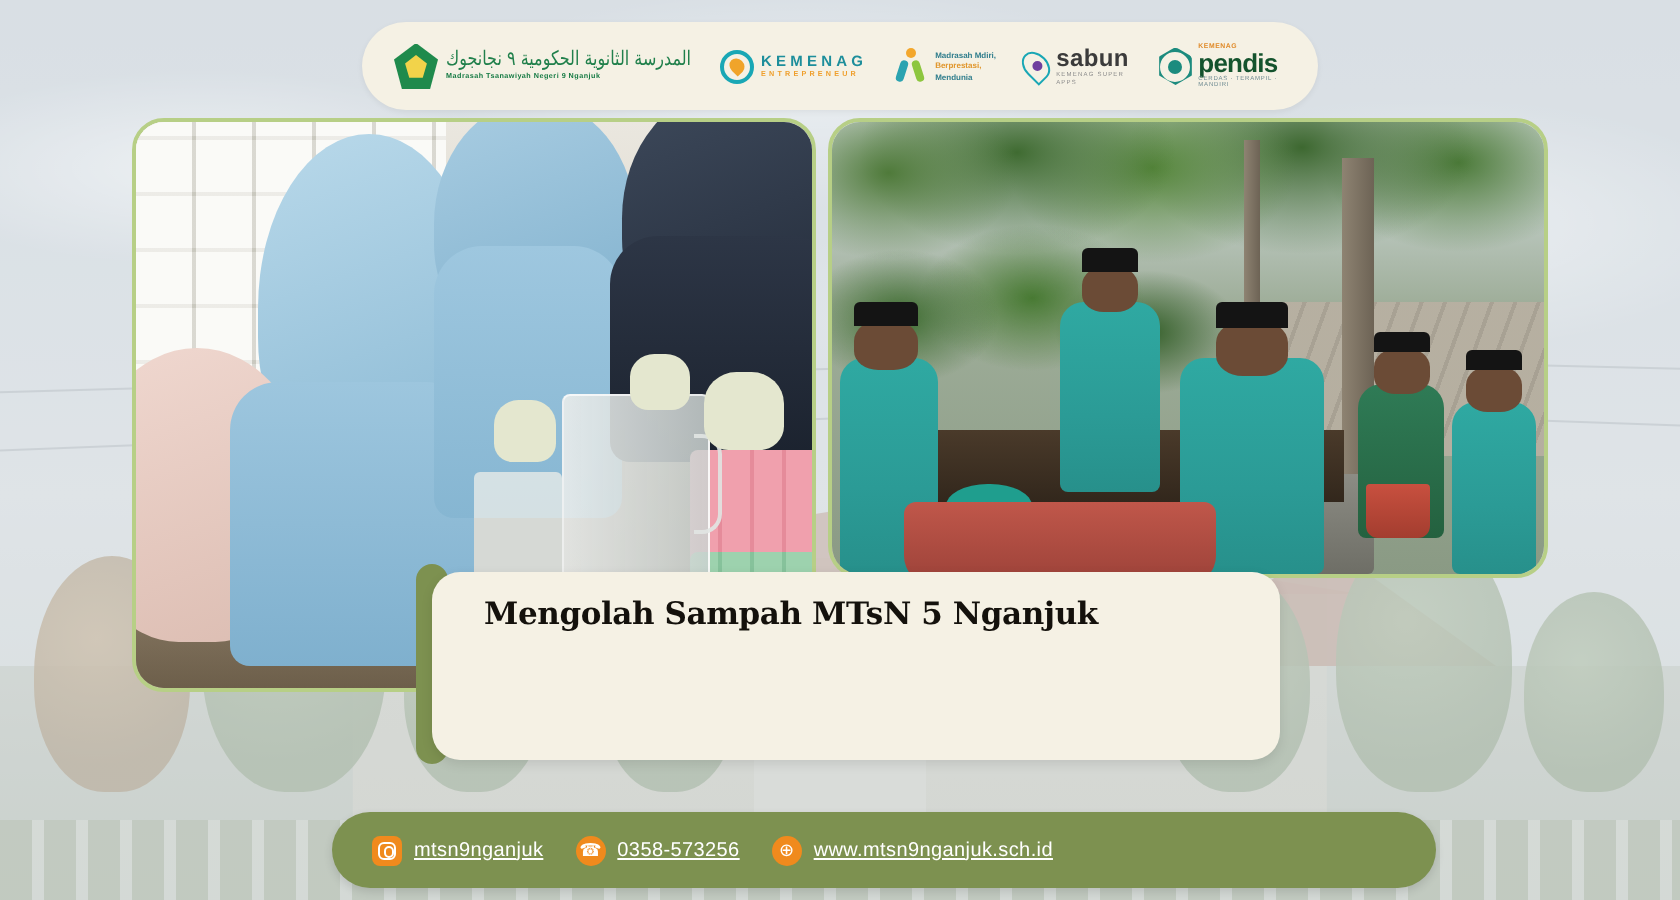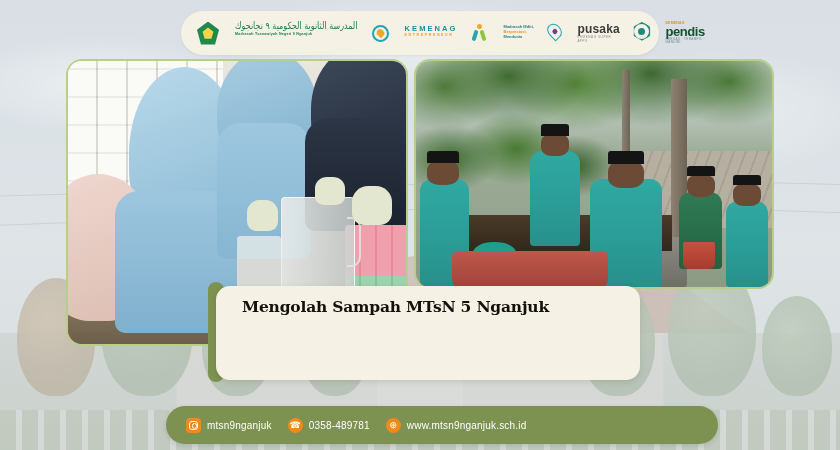--- a/index.html
+++ b/index.html
@@ -100,21 +100,21 @@
   .logo-bar {
     position: absolute; left: 181px; top: 11px;
     width: 478px; height: 44px;
     background: #f5f1e4;
     border-radius: 22px;
     display: flex; align-items: center;
     gap: 14px;
     padding: 0 22px 0 16px;
     box-shadow: 0 1px 3px rgba(0,0,0,.06);
   }
-  .logo-item { display: flex; gap: 16px; }
+  .logo-item { display: flex; align-items: center; gap: 4px; }
 
   .emblem-kemenag {
     width: 22px; height: 23px; position: relative;
     background: #1f8a4c;
     clip-path: polygon(50% 0%, 100% 36%, 82% 100%, 18% 100%, 0% 36%);
     display: flex; align-items: center; justify-content: center;
   }
   .emblem-kemenag::after {
     content: ""; width: 13px; height: 13px;
     background: #f2d34a;
@@ -376,21 +376,21 @@
     width: 552px; height: 38px;
     background: #7d9150;
     border-radius: 19px;
     display: flex; align-items: center;
     padding: 0 20px;
     gap: 16px;
     box-shadow: 0 2px 5px rgba(0,0,0,.12);
   }
   .f-item { display: flex; align-items: center; gap: 6px; }
   .f-item.loc { margin-left: 14px; }
-  .f-text { color: #ffffff; font-size: 10px; letter-spacing: .2px; white-space: nowrap; }
+  .f-text { color: #ffffff; font-size: 10px; letter-spacing: .2px; white-space: nowrap; text-decoration: underline; }
   .f-icon {
     width: 15px; height: 15px; border-radius: 50%;
     background: #f08a1d;
     display: flex; align-items: center; justify-content: center;
     color: #fff; font-size: 9px; line-height: 1; flex: 0 0 auto;
   }
   .f-icon.ig { border-radius: 4px; }
   .f-icon.pin {
     background: transparent; width: 13px; height: 18px; border-radius: 0;
     position: relative;
@@ -467,21 +467,21 @@
     <div class="mmb-text">
       <span class="mmb-l a">Madrasah Mdiri,</span>
       <span class="mmb-l b">Berprestasi,</span>
       <span class="mmb-l c">Mendunia</span>
     </div>
   </div>
 
   <div class="logo-item">
     <div class="emblem-pusaka"></div>
     <div class="pusaka-text">
-      <span class="pusaka-1">pusaka</span>
+      <span class="pusaka-1">sabun</span>
       <span class="pusaka-2">KEMENAG SUPER APPS</span>
     </div>
   </div>
 
   <div class="logo-item">
     <div class="emblem-pendis">
       <span class="pendis-ring"></span>
         <span class="pendis-core"></span>
     </div>
     <div class="pendis-text">
@@ -550,21 +550,21 @@
 
   <div class="f-item">
     <span class="f-icon ig">
         <span class="ig-glyph"></span>
       </span>
     <span class="f-text">mtsn9nganjuk</span>
   </div>
 
   <div class="f-item">
     <span class="f-icon">☎</span>
-    <span class="f-text">0358-489781</span>
+    <span class="f-text">0358-573256</span>
   </div>
 
   <div class="f-item">
     <span class="f-icon">⊕</span>
     <span class="f-text">www.mtsn9nganjuk.sch.id</span>
   </div>
 
 </div>
 
 </body></html>

